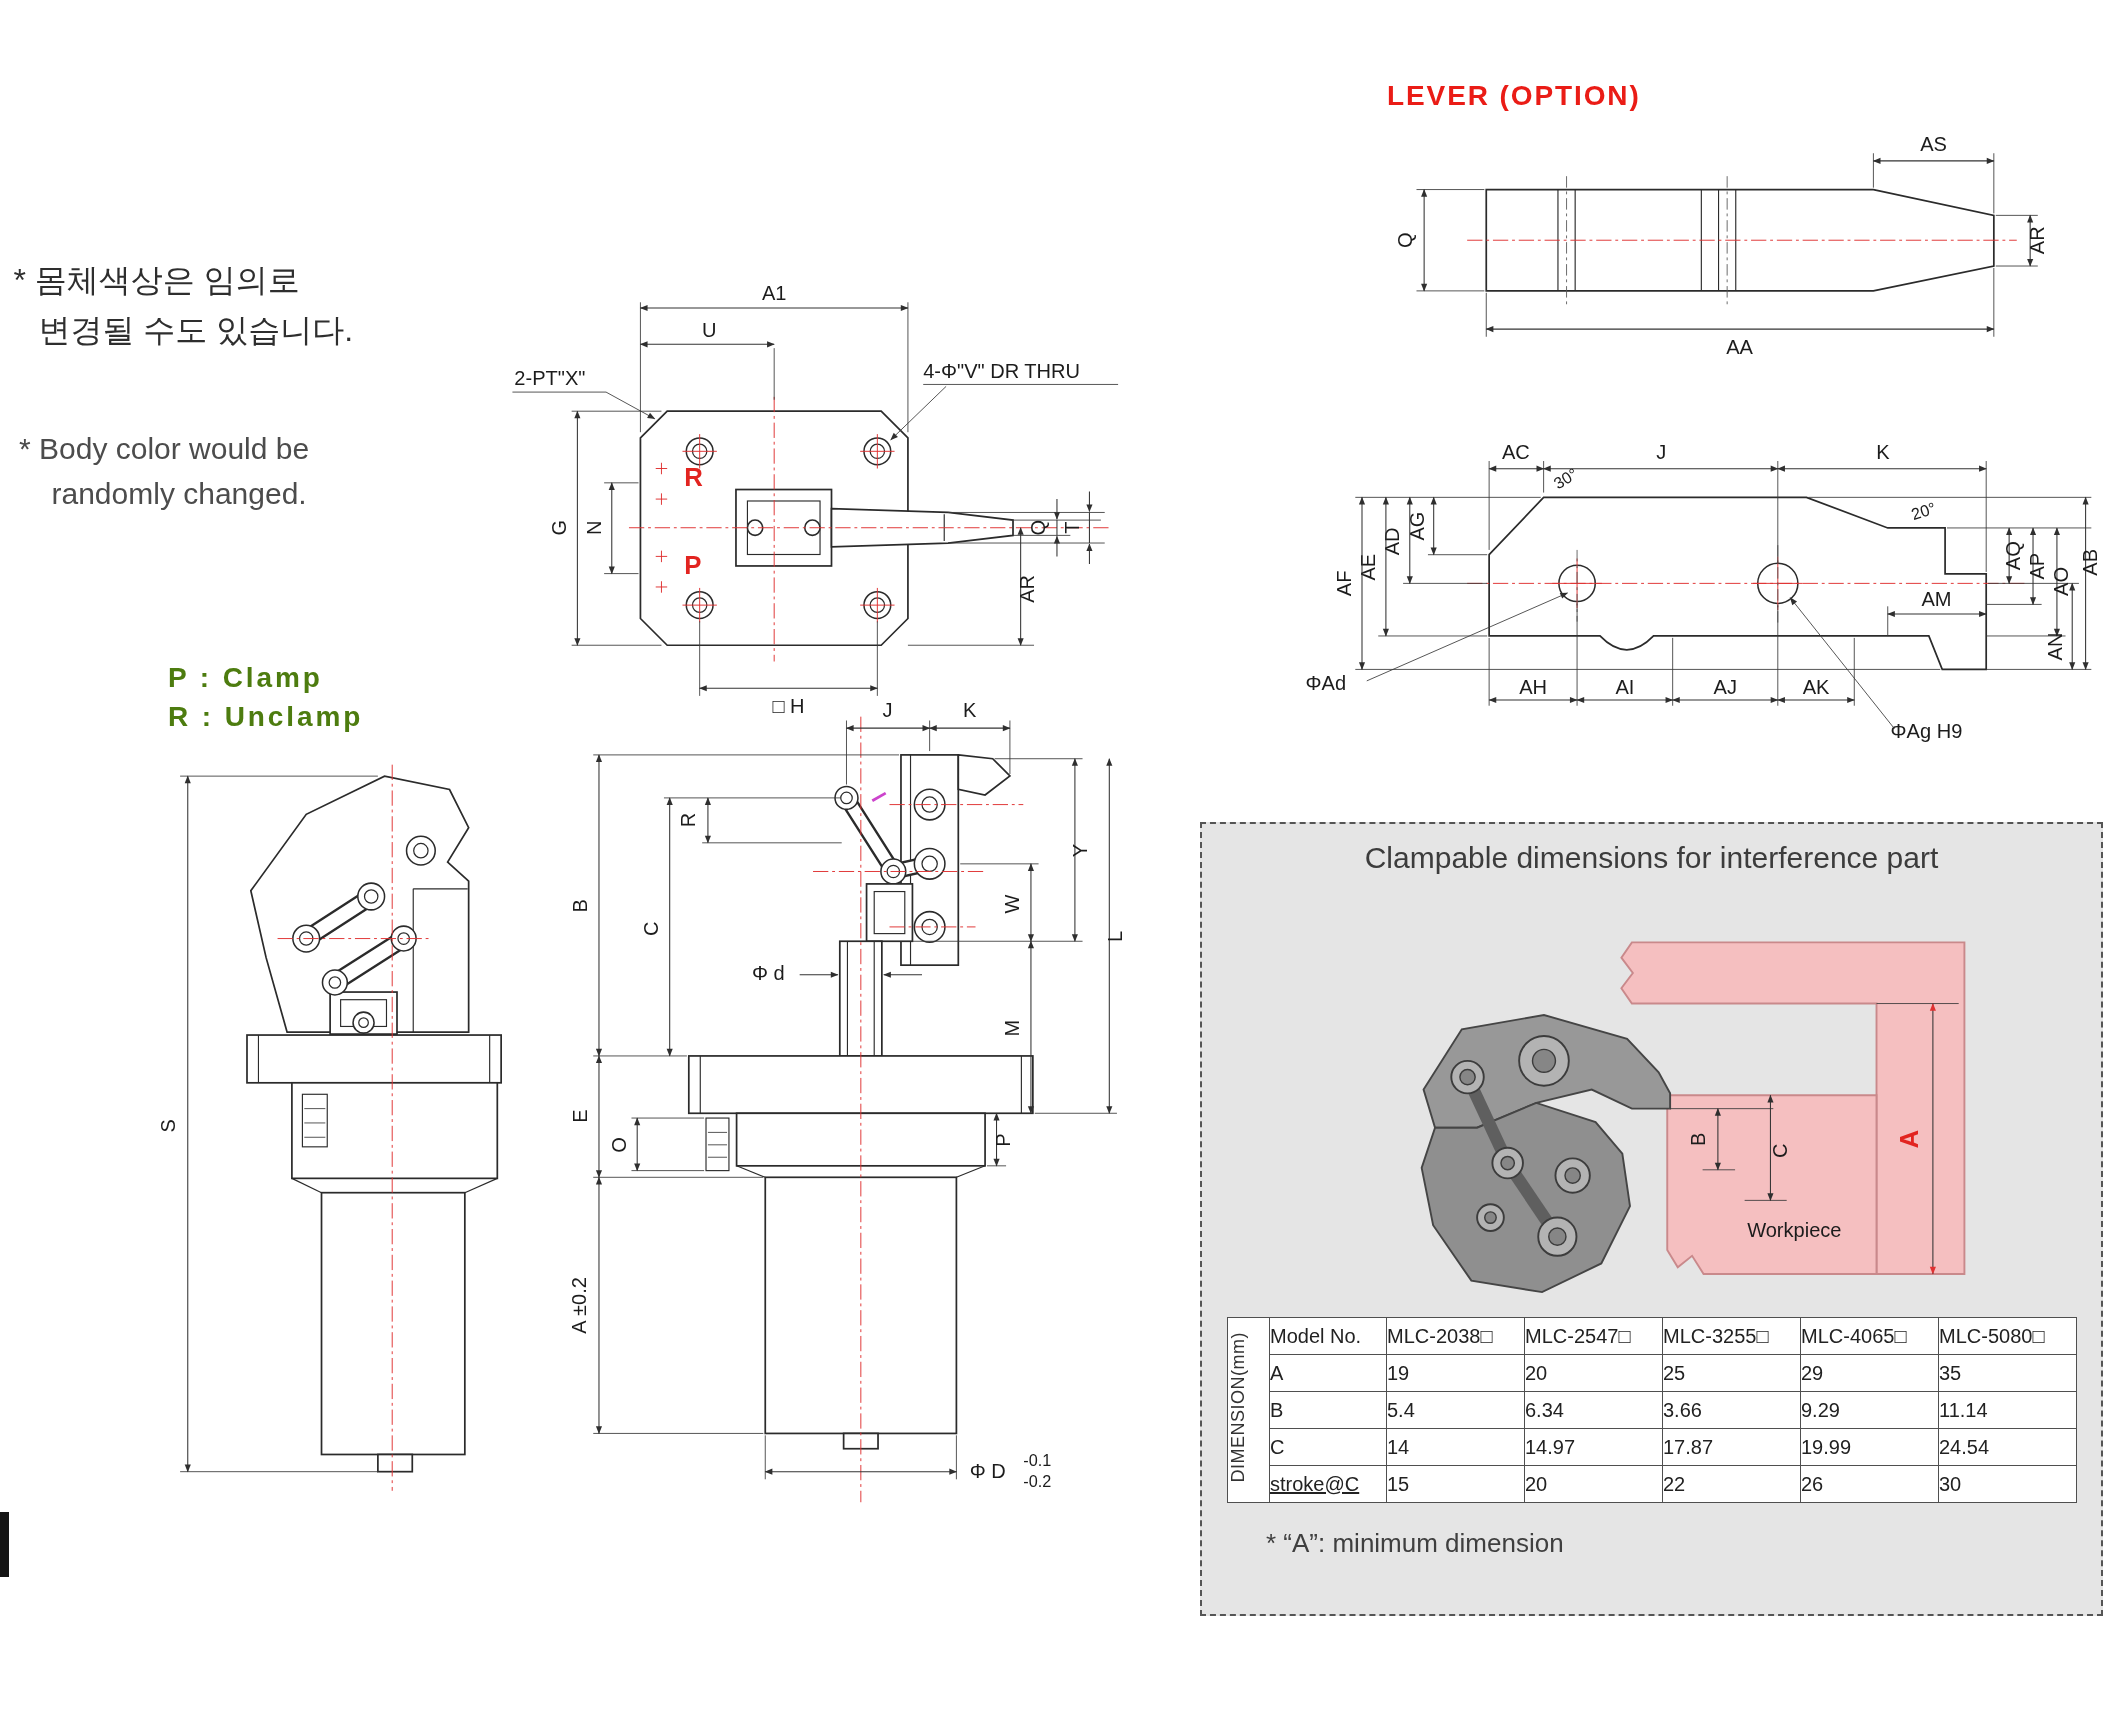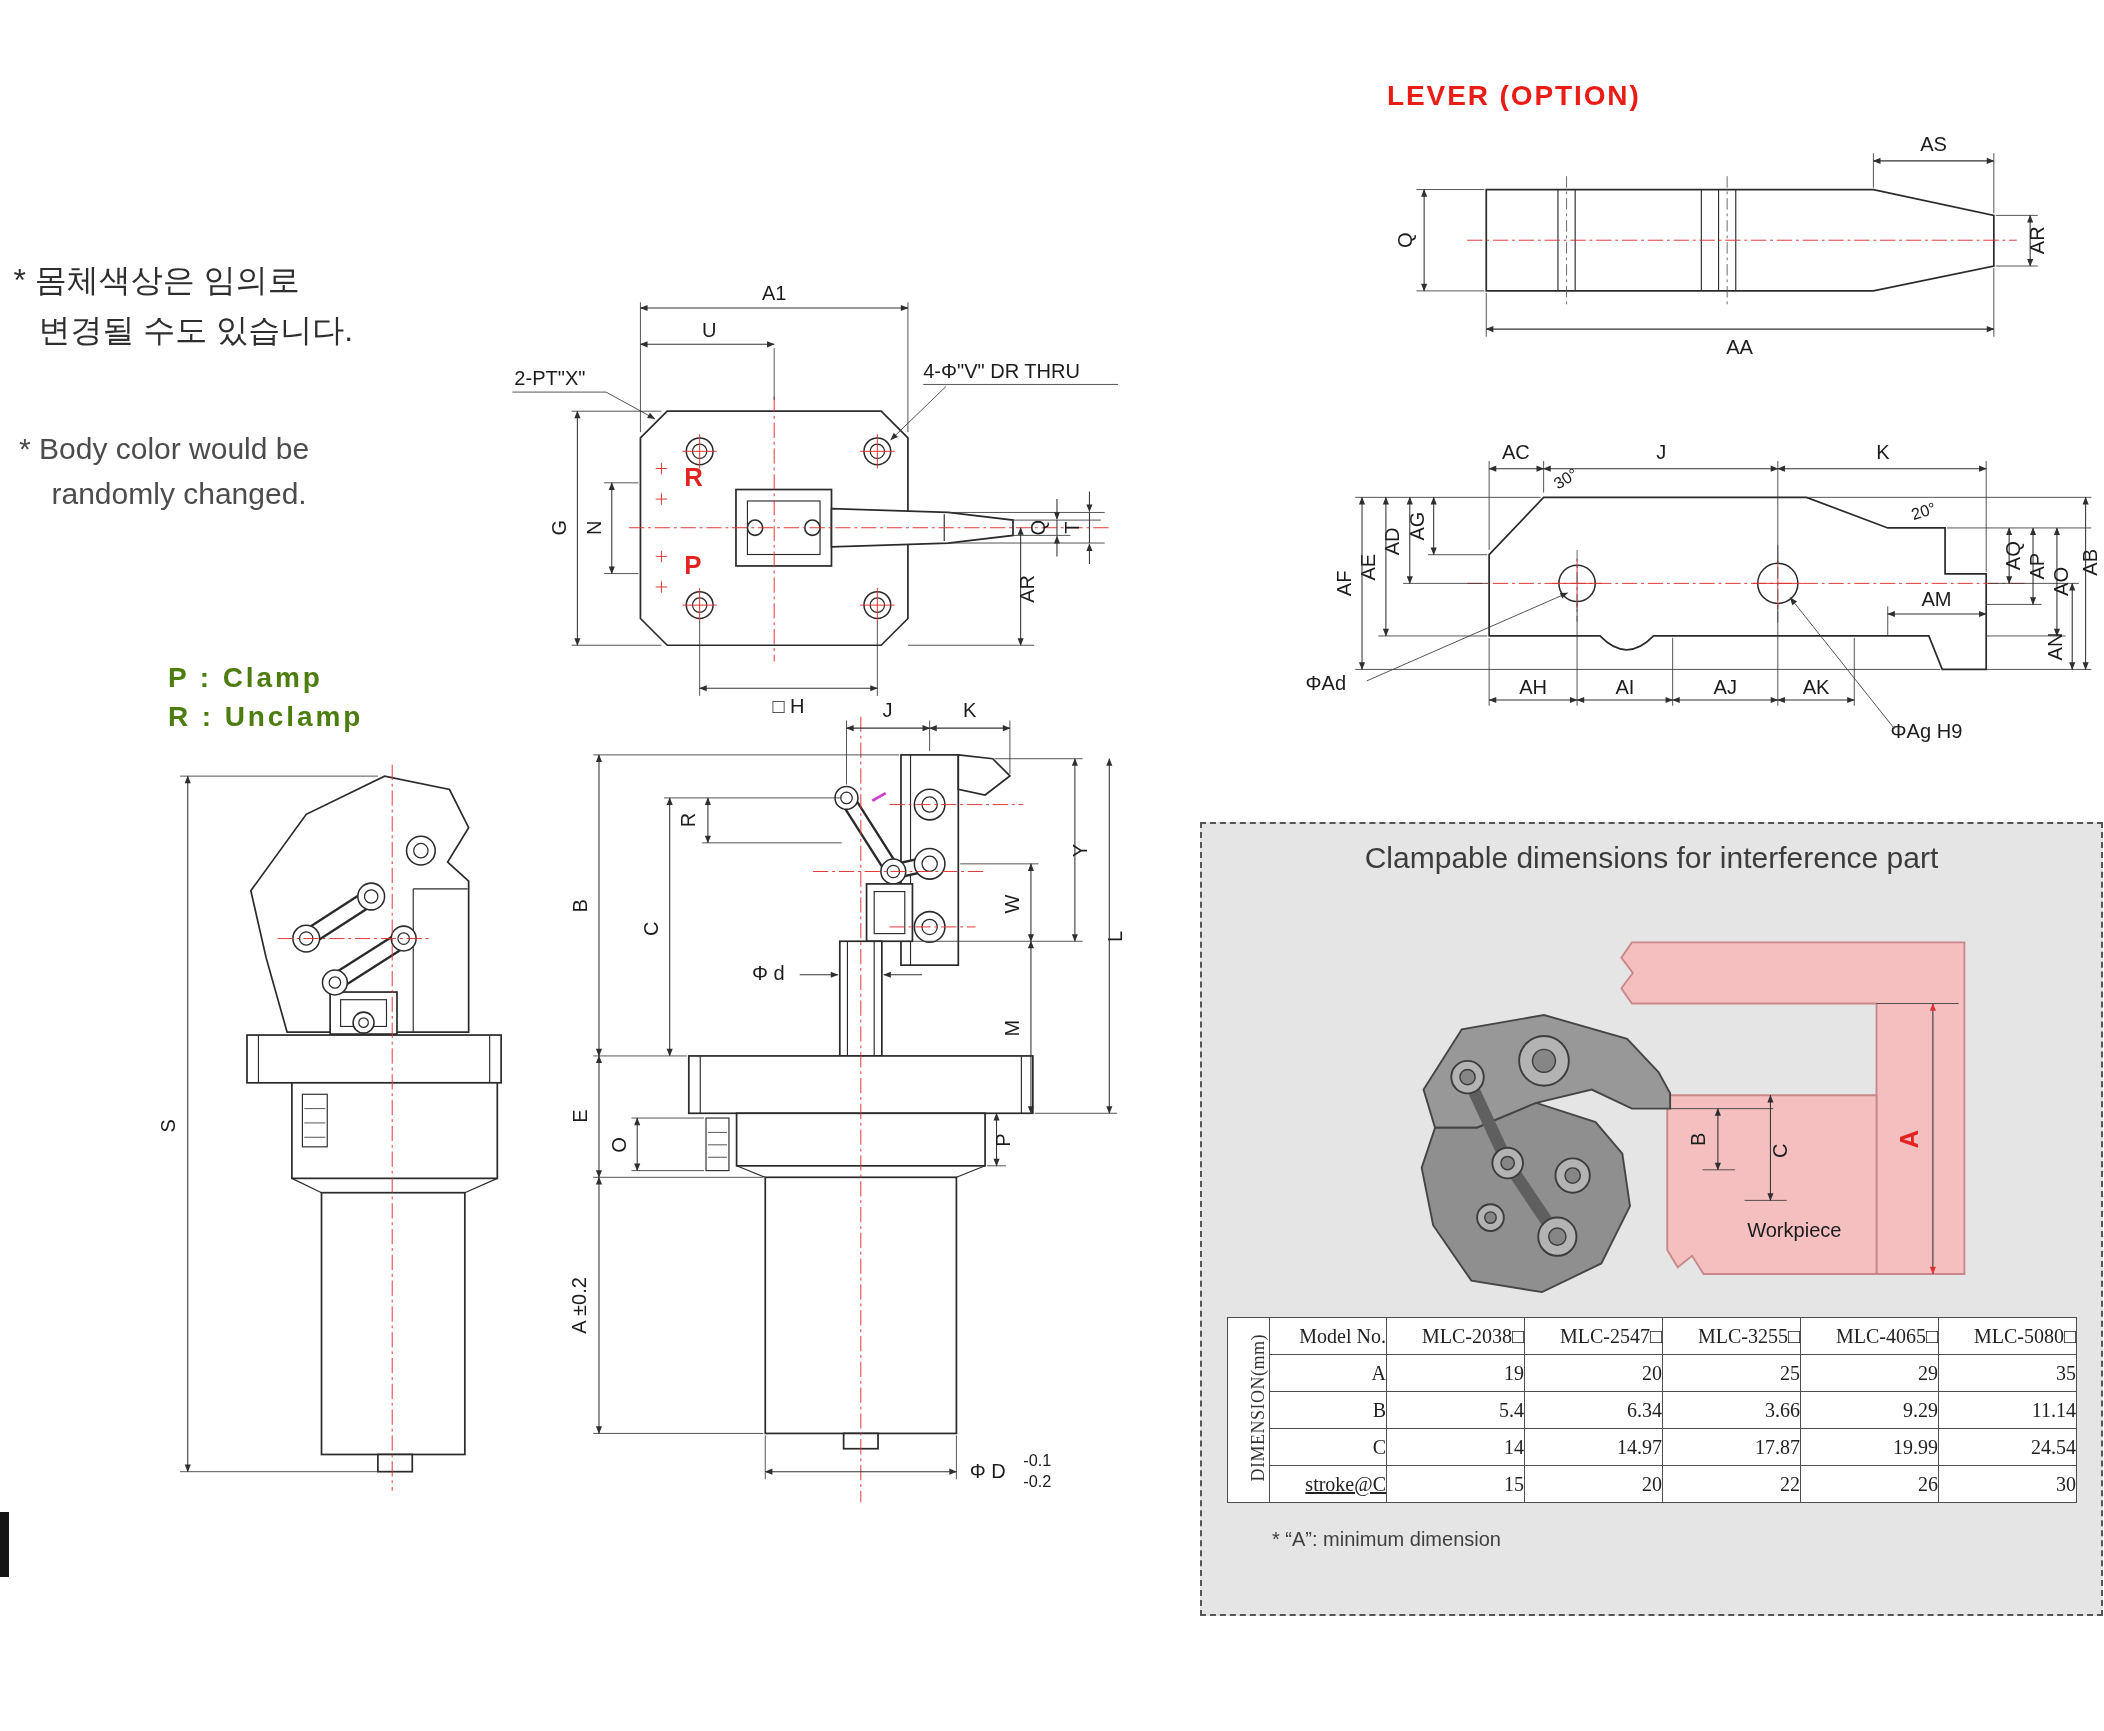--- a/index.html
+++ b/index.html
@@ -32,25 +32,25 @@
   #note-kr .l2{margin-left:25px;}
   #note-en{left:19px;top:426px;font-size:30px;line-height:1.5;color:#4c4c4c;}
   #note-en .l2{margin-left:32.5px;}
   #legend{left:168px;top:658px;font-size:28px;font-weight:bold;letter-spacing:2.9px;line-height:1.4;color:#4d7c0f;}
   #lever-title{left:1378px;top:80px;font-size:28px;font-weight:bold;color:#ea1c16;letter-spacing:1.9px;margin-left:9px;}
 
   #clampbox{left:1200px;top:822px;width:899px;height:790px;border:2.9px dashed #555;background:#e5e5e5;}
   #clamp-title{position:absolute;left:0;right:0;top:17px;text-align:center;font-size:30px;color:#3c3c3c;}
   #tbl-wrap{position:absolute;left:25px;top:493px;}
   table.spec{border-collapse:collapse;table-layout:fixed;width:849px;}
-  table.spec td{border:1.9px solid #4f4f4f;height:36px;text-align:right;font-size:20px;color:#222;padding:0;background:#fff;font-family:Liberation Serif, serif;}
+  table.spec td{border:1.9px solid #4f4f4f;height:36px;text-align:left;font-size:20px;color:#222;padding:0;background:#fff;}
   table.spec col.c-axis{width:42px;} table.spec col.c-model{width:117px;} table.spec col.c-val{width:138px;}
   td.axis span{writing-mode:vertical-rl;transform:rotate(180deg);display:inline-block;font-size:18px;color:#333;letter-spacing:0.5px;}
   td.link{color:#0b57d0;text-decoration:underline;cursor:pointer;}
-  #footnote{position:absolute;left:70px;top:704px;font-size:20px;color:#3f3f3f;}
+  #footnote{position:absolute;left:64px;top:704px;font-size:26px;color:#3f3f3f;}
   #edge-mark{left:0;top:1512px;width:8.6px;height:65px;background:#151515;}
 </style>
 </head>
 <body>
 
 <div id="canvas">
 
   <div id="note-kr" class="abs">
     <div>* 몸체색상은 임의로</div>
     <div class="l2">변경될 수도 있습니다.</div>

